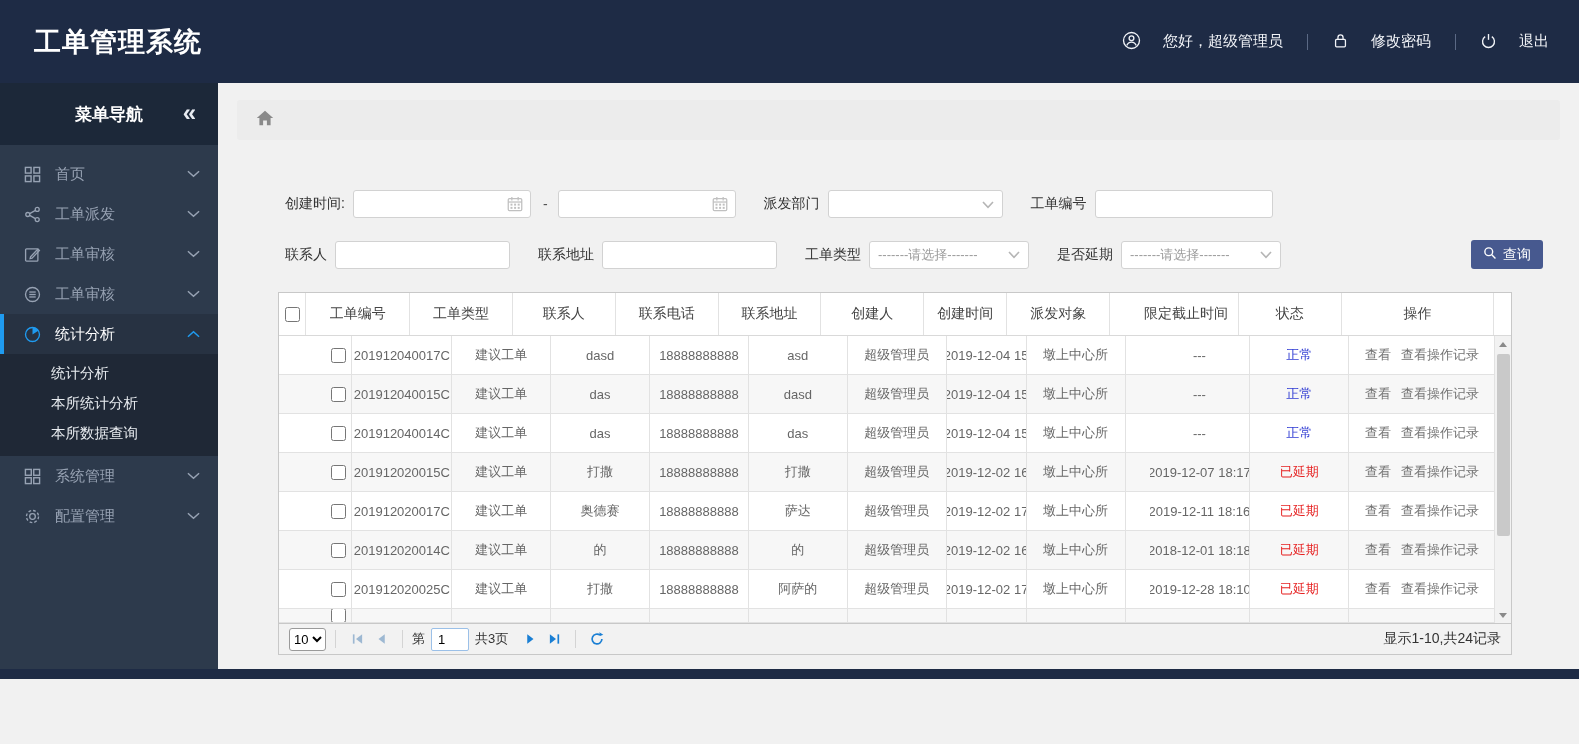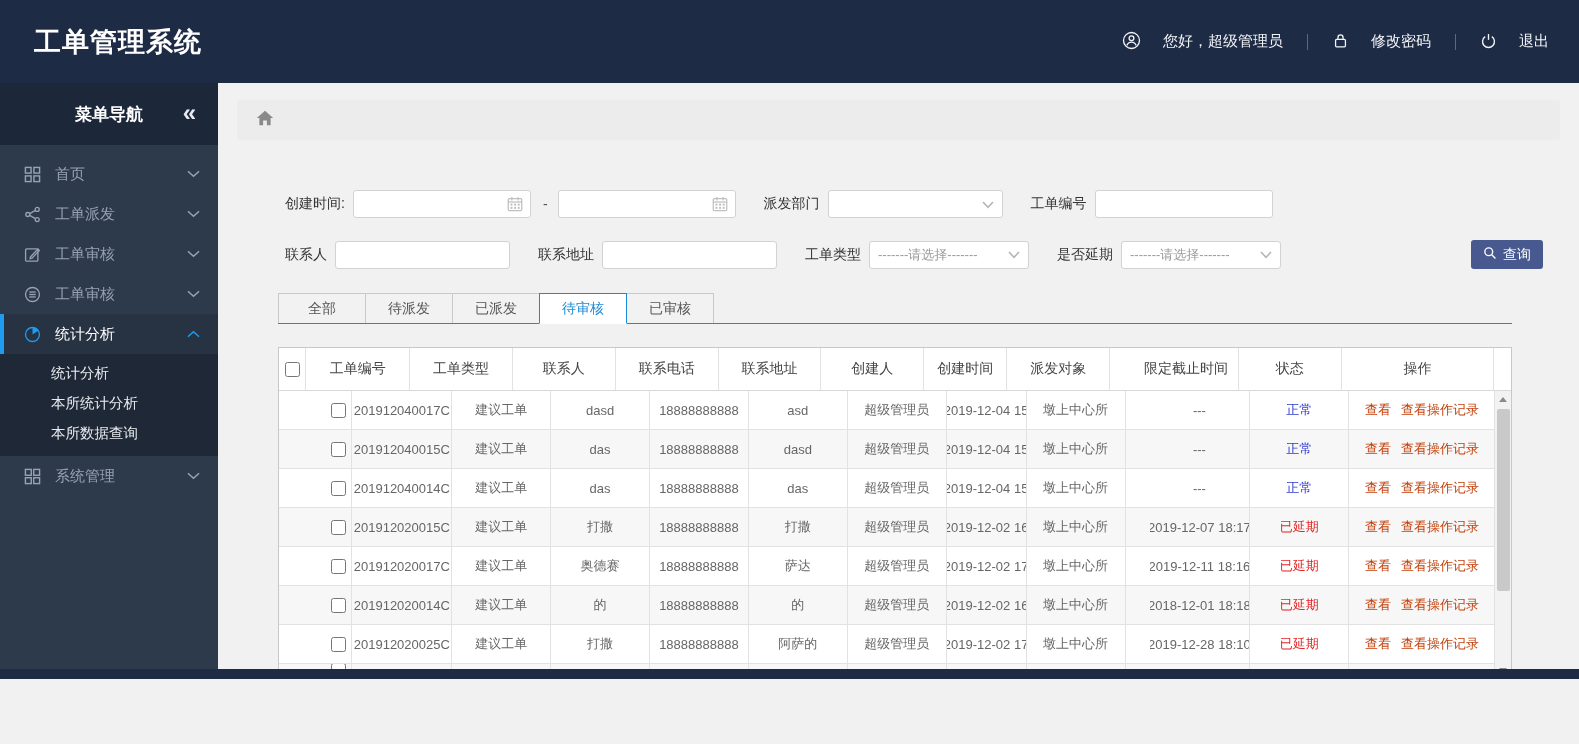--- a/index.html
+++ b/index.html
@@ -88,21 +88,21 @@
   .td { font-size:13px; color:#666; }
   .c0{width:28px;} .c1{width:106px;} .c2{width:105px;} .c3{width:105px;} .c4{width:105px;}
   .c5{width:105px;} .c6{width:105px;} .c7{width:85px;} .c8{width:105px;} .c9{width:107px;margin-left:24px;}
   .c10{width:105px;} .c11{width:156px;} .csp{width:17px; border-right:none;}
   .g-body { position:relative; height:287px; overflow:hidden; }
   .tr { height:39px; border-bottom:1px solid #e2e2e2; width:1217px;padding-left:47px; }
   .tr:nth-child(even) { background:#f7f7f7; }
   .tr.partial { height:14px; }
   .td[data-status="normal"] { color:#2f3bd3; }
   .td[data-status="delayed"] { color:#e62222; }
-  .act-link { color:#c2410c; text-decoration:none; cursor:pointer; margin:0 5px; }
+  .act-link { color:#737373; text-decoration:none; cursor:pointer; margin:0 5px; }
   input[type=checkbox]{ width:15px; height:15px; cursor:pointer; }
 
   
   .vscroll { position:absolute; top:0; right:0; width:17px; height:287px; background:#f2f2f2;
     border-left:1px solid #e2e2e2; }
   .sb-btn { height:16px; display:flex; align-items:center; justify-content:center; cursor:pointer; }
   .sb-thumb { position:absolute; top:18px; left:2px; width:13px; height:182px; background:#c9c9c9;
     border-radius:2px; cursor:pointer; }
   .sb-down { position:absolute; bottom:0; left:0; right:0; }
   .sb-tri { width:0; height:0; border-left:4px solid transparent; border-right:4px solid transparent; }
@@ -278,20 +278,36 @@
               </svg>
             </span>
           <span class="ml">系统管理</span>
           <span class="chev">
               <svg viewBox="0 0 14 8" width="13" height="8">
                 <polyline points="1,1 7,6.5 13,1" fill="none" stroke="currentColor" stroke-width="1.6"></polyline>
               </svg>
             </span>
         </div>
 
+        <div class="m-item">
+          <span class="mi">
+              <svg viewBox="0 0 18 18" width="17" height="17">
+                <g fill="none" stroke="currentColor" stroke-width="1.4">
+                  <circle cx="9" cy="9" r="3"></circle>
+                  <circle cx="9" cy="9" r="6.4" stroke-dasharray="2.9 2.1"></circle>
+                </g>
+              </svg>
+            </span>
+          <span class="ml">配置管理</span>
+          <span class="chev">
+              <svg viewBox="0 0 14 8" width="13" height="8">
+                <polyline points="1,1 7,6.5 13,1" fill="none" stroke="currentColor" stroke-width="1.6"></polyline>
+              </svg>
+            </span>
+        </div>
 
       </div>
     </aside>
 
     <main class="main">
 
       <div class="breadcrumb">
         <span>
           <svg viewBox="0 0 20 20" width="20" height="20">
               <path d="M10 2.8 L18.2 10 H15.6 V17.2 H11.9 V12.6 H8.1 V17.2 H4.4 V10 H1.8 Z" fill="#8a8a8a"></path>
@@ -379,27 +395,20 @@
           </div>
           <button class="btn-search">
             <span><svg viewBox="0 0 18 18" width="14" height="14">
                   <circle cx="7.4" cy="7.4" r="5" fill="none" stroke="#fff" stroke-width="1.8"></circle>
                   <line x1="11.3" y1="11.3" x2="16" y2="16" stroke="#fff" stroke-width="1.8"></line>
                 </svg></span>
             <span>查询</span>
           </button>
         </div>
 
-        <div class="tabs">
-          <div class="tab">全部</div>
-          <div class="tab">待派发</div>
-          <div class="tab">已派发</div>
-          <div class="tab active">待审核</div>
-          <div class="tab">已审核</div>
-        </div>
 
         <div class="grid">
           <div class="g-row g-head">
             <div class="th c0">
                 <input type="checkbox" style="">
               </div>
             <div class="th c1">工单编号</div>
             <div class="th c2">工单类型</div>
             <div class="th c3">联系人</div>
             <div class="th c4">联系电话</div>

